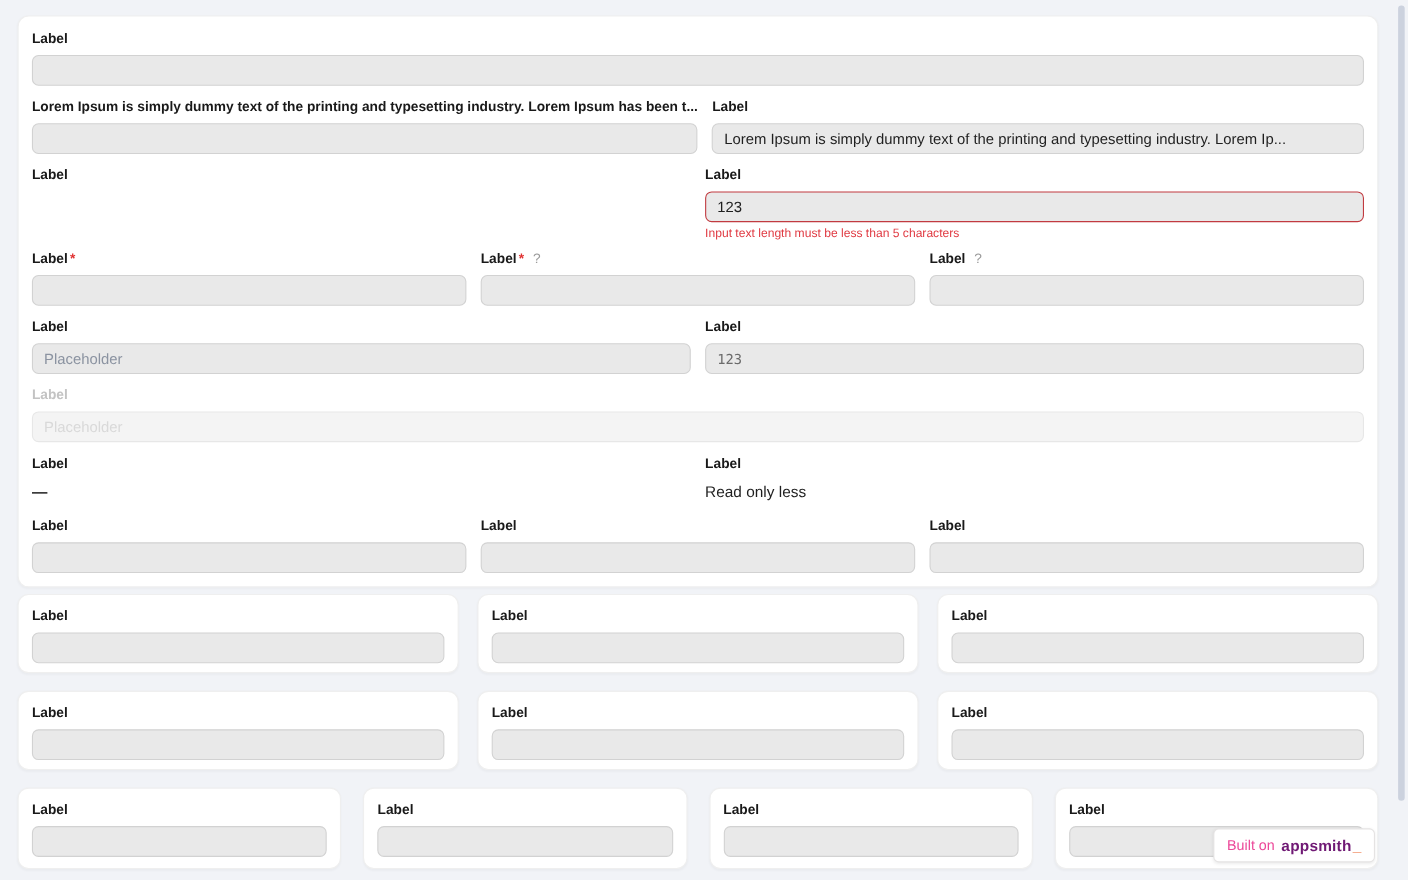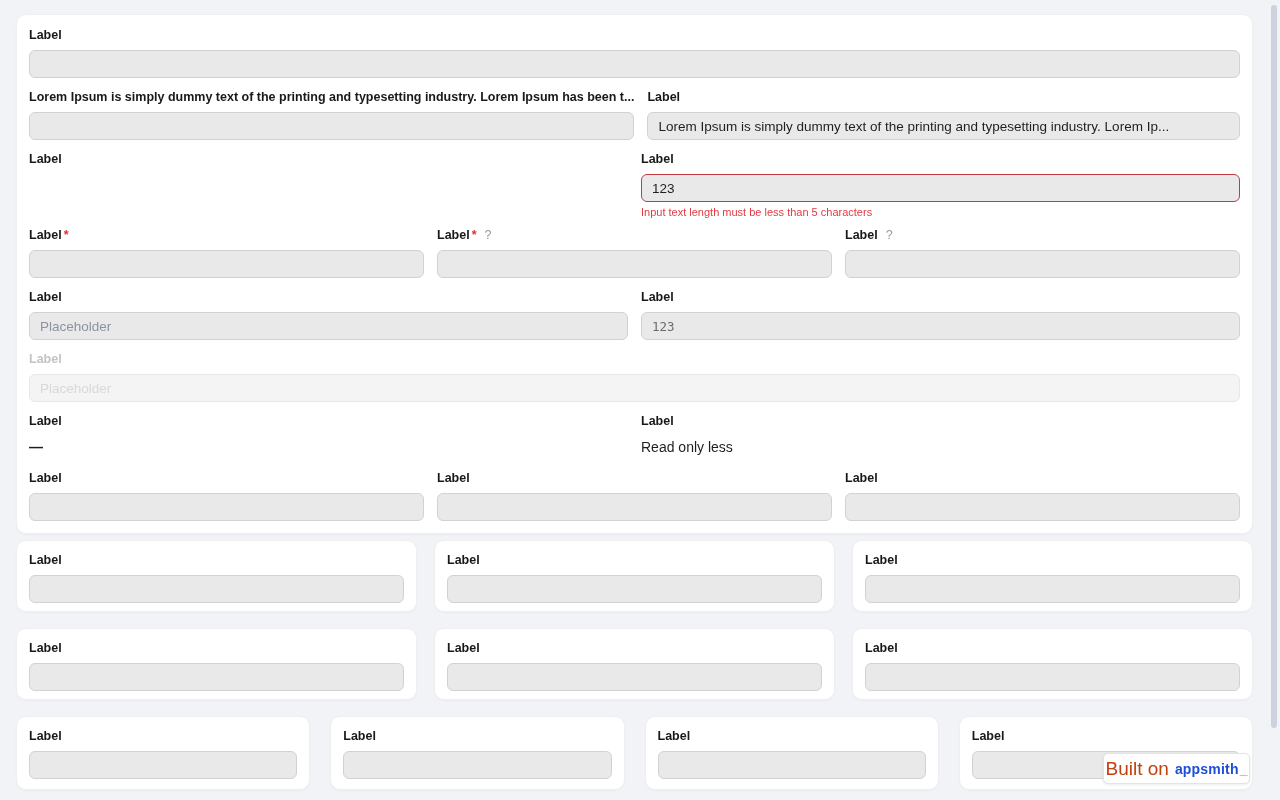--- a/index.html
+++ b/index.html
@@ -87,22 +87,22 @@
   .badge {
     position:absolute; left:1103px; top:753px;
     width:147px; height:31px;
     background:#ffffff;
     border:1px solid #e5e3e3;
     border-radius:5px;
     box-shadow:0 1px 3px rgba(0,0,0,0.08);
     display:flex; align-items:center; justify-content:center;
     gap:6px; z-index:5;
   }
-  .badge-prefix { font-size:19px; color:#c2410c; }
-  .badge-brand  { font-size:14px; font-weight:700; color:#1d4ed8; letter-spacing:0.2px; }
+  .badge-prefix { font-size:13px; color:#ec4899; }
+  .badge-brand  { font-size:14px; font-weight:700; color:#701a75; letter-spacing:0.2px; }
   .badge-cursor { font-size:14px; font-weight:700; color:#ee7849; margin-left:-5px; }
 
   
   .scrollbar-track {
     position:absolute; right:3px; top:0; width:6px; height:800px;
   }
   .scrollbar-thumb {
     position:absolute; left:0; top:5px; width:6px; height:723px;
     background:#ccd2de; border-radius:3px;
   }

